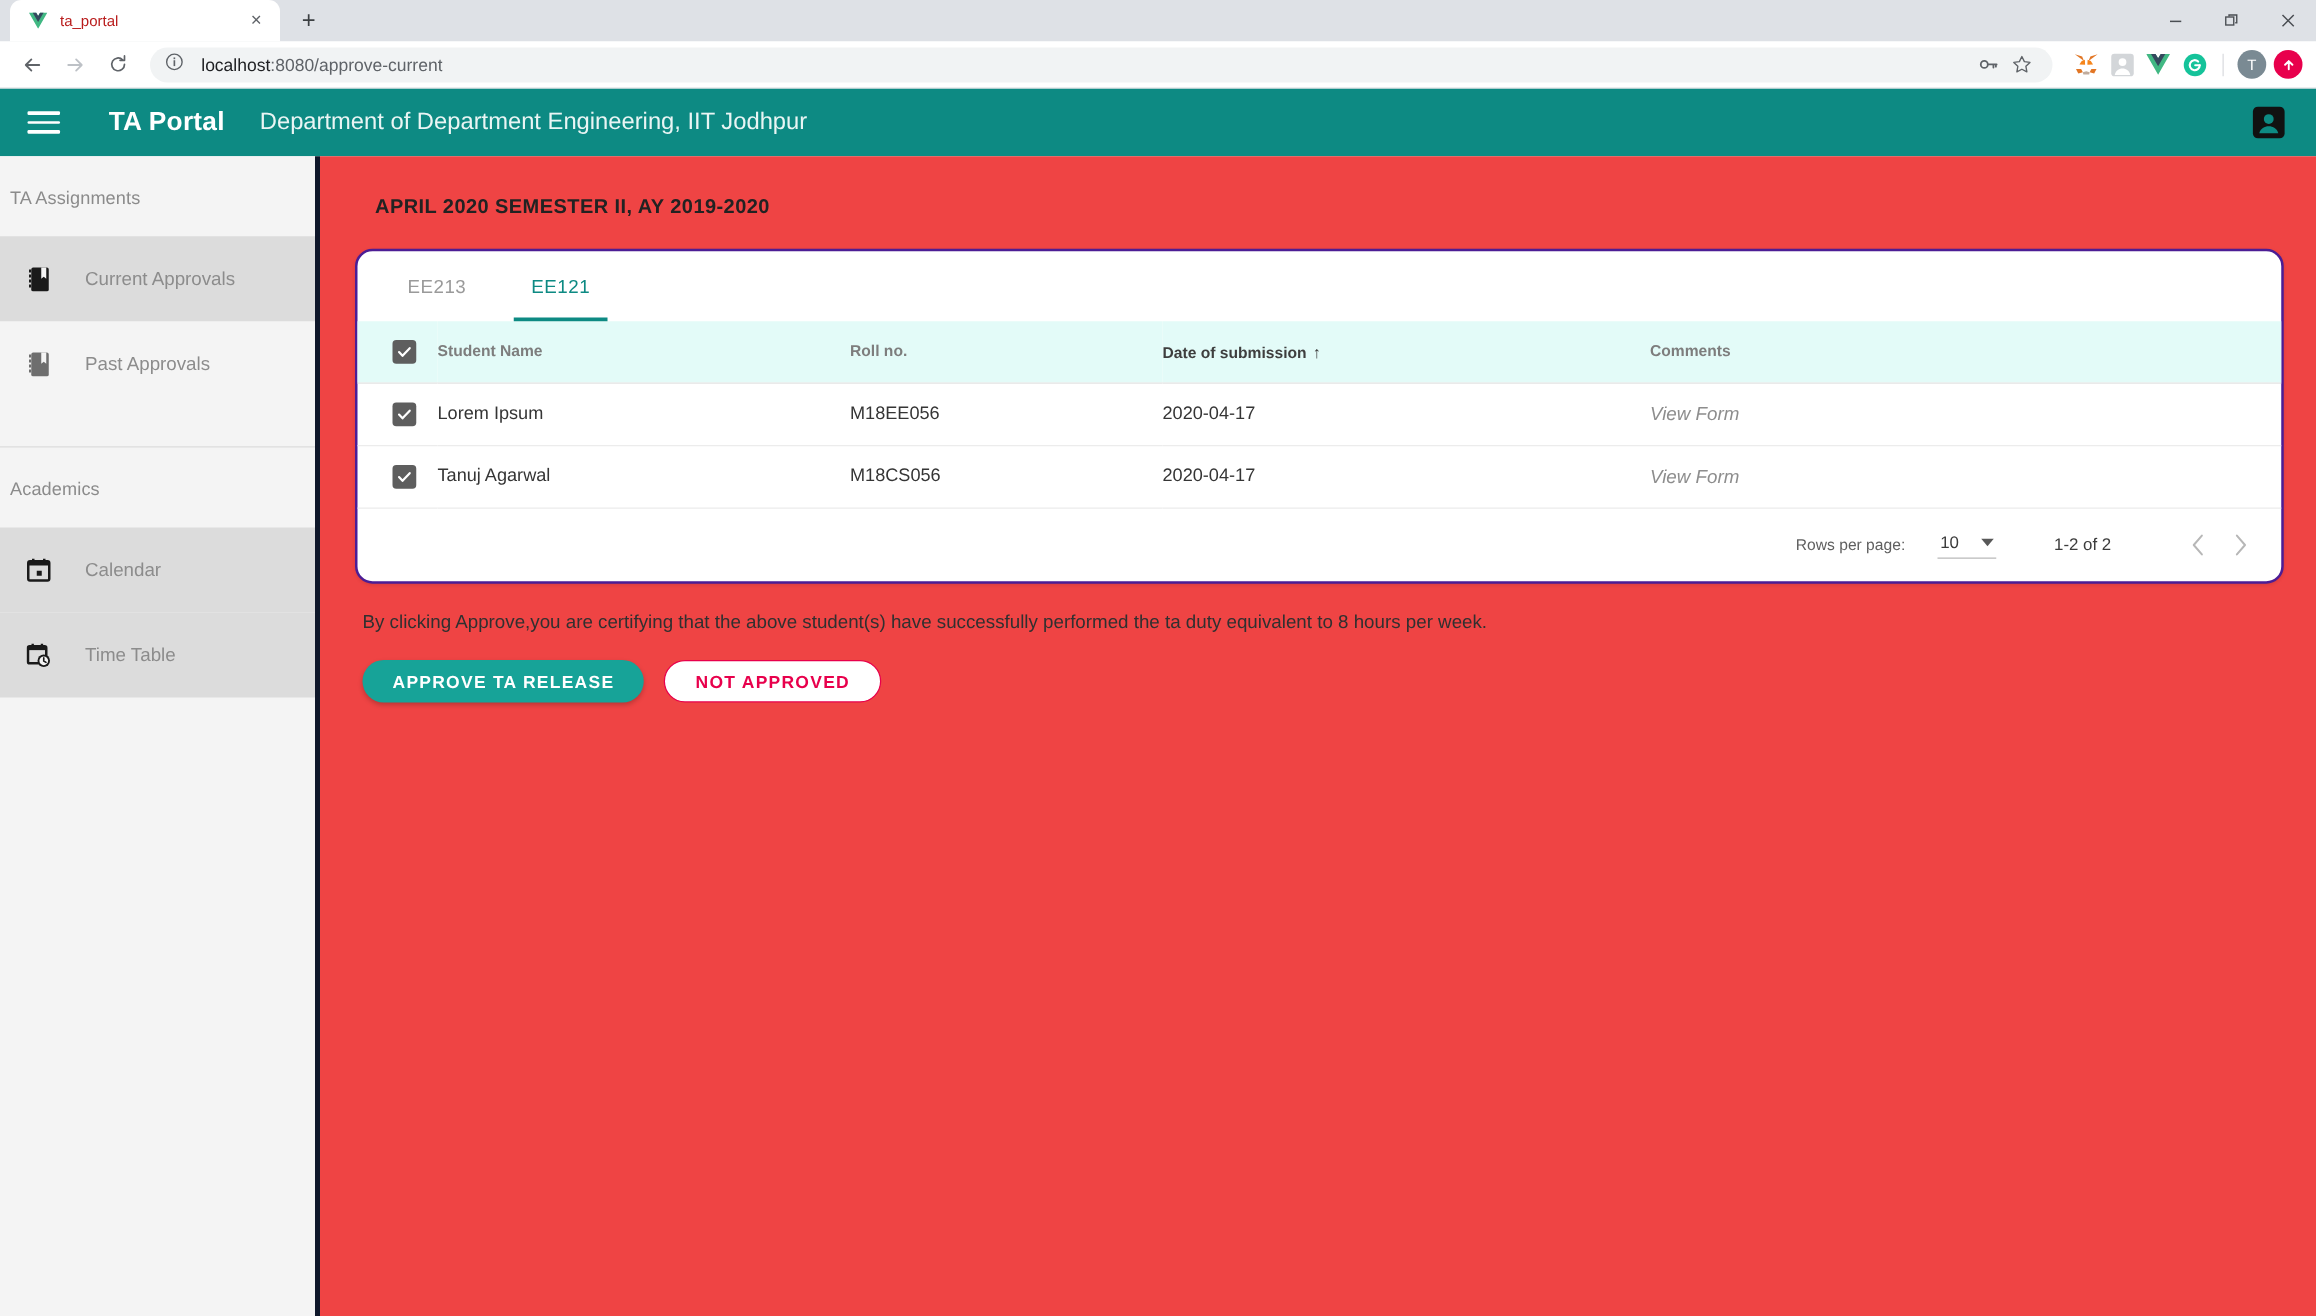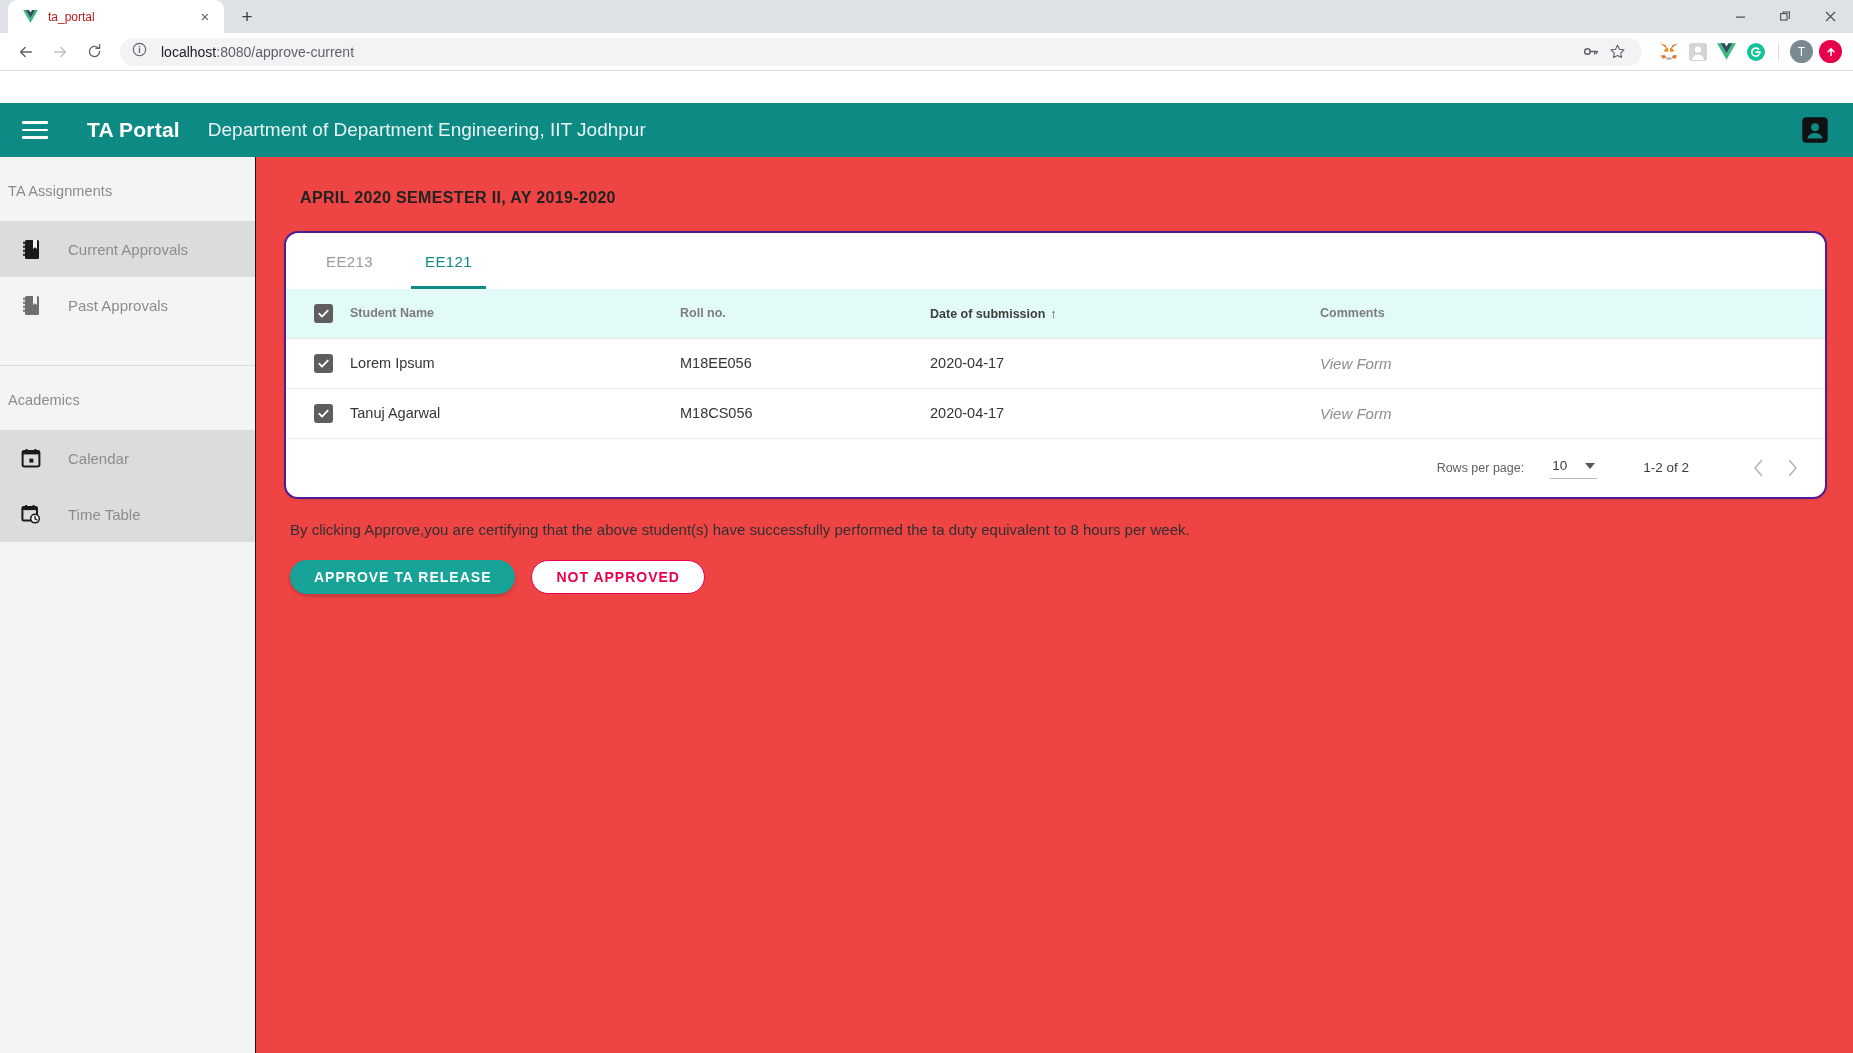--- a/index.html
+++ b/index.html
@@ -67,41 +67,41 @@
   }
   .update-dot {
     width:23px; height:23px; border-radius:50%; background:#e8004c; color:#fff;
     display:flex; align-items:center; justify-content:center; font-size:13px;
   }
 
   
   .appwrap { flex:1; display:flex; flex-direction:column; min-height:0; }
   .appbar {
     height:54px; background:#0d8a83; display:flex; align-items:center;
-    padding:0 22px; gap:0; flex:0 0 54px;margin-top:32px;
+    padding:0 22px; gap:0; flex:0 0 54px;
   }
   .hamburger { width:26px; height:26px; display:flex; flex-direction:column;
     justify-content:center; gap:5px; margin-right:39px; }
   .hamburger span { display:block; height:2.5px; background:#fff; border-radius:1px; }
   .app-title { color:#ffffff; font-size:21px; font-weight:bold; margin-right:28px; letter-spacing:.2px; }
   .app-sub { color:#e9f5f4; font-size:19px; font-weight:400; }
   .app-account { margin-left:auto; width:32px; height:32px; display:flex; align-items:center; justify-content:center; }
 
   .body { flex:1; display:flex; min-height:0; }
 
   
   .sidebar {
-    width:256px; background:#f4f4f4; border-right:1px solid #0f172a;
+    width:256px; background:#f4f4f4; border-right:4px solid #0f172a;
     flex:0 0 256px; padding-top:0; display:flex; flex-direction:column;
   }
   .side-section-label {
     font-size:14.5px; color:#8b8b8b; padding:26px 0 22px 8px; letter-spacing:.1px;
   }
   .side-item {
-    height:56px; display:flex; align-items:center; padding-left:20px; gap:26px;
+    height:68px; display:flex; align-items:center; padding-left:20px; gap:26px;
     font-size:15px; color:#8c8c8c;
   }
   .side-item.active, .side-item.hovered { background:#dcdcdc; }
   .side-icon { width:22px; height:22px; display:flex; align-items:center; justify-content:center; color:#222; }
   .side-divider { height:1px; background:#dcdcdc; margin:16px 0 0 0; }
   .side-group-gap { height:16px; }
 
   
   .main { flex:1; background:#ef4444; padding:28px 26px 0 28px; min-width:0; overflow:hidden; }
   .page-title { font-size:16px; font-weight:bold; color:#222; letter-spacing:.35px; margin:4px 0 24px 16px; }

